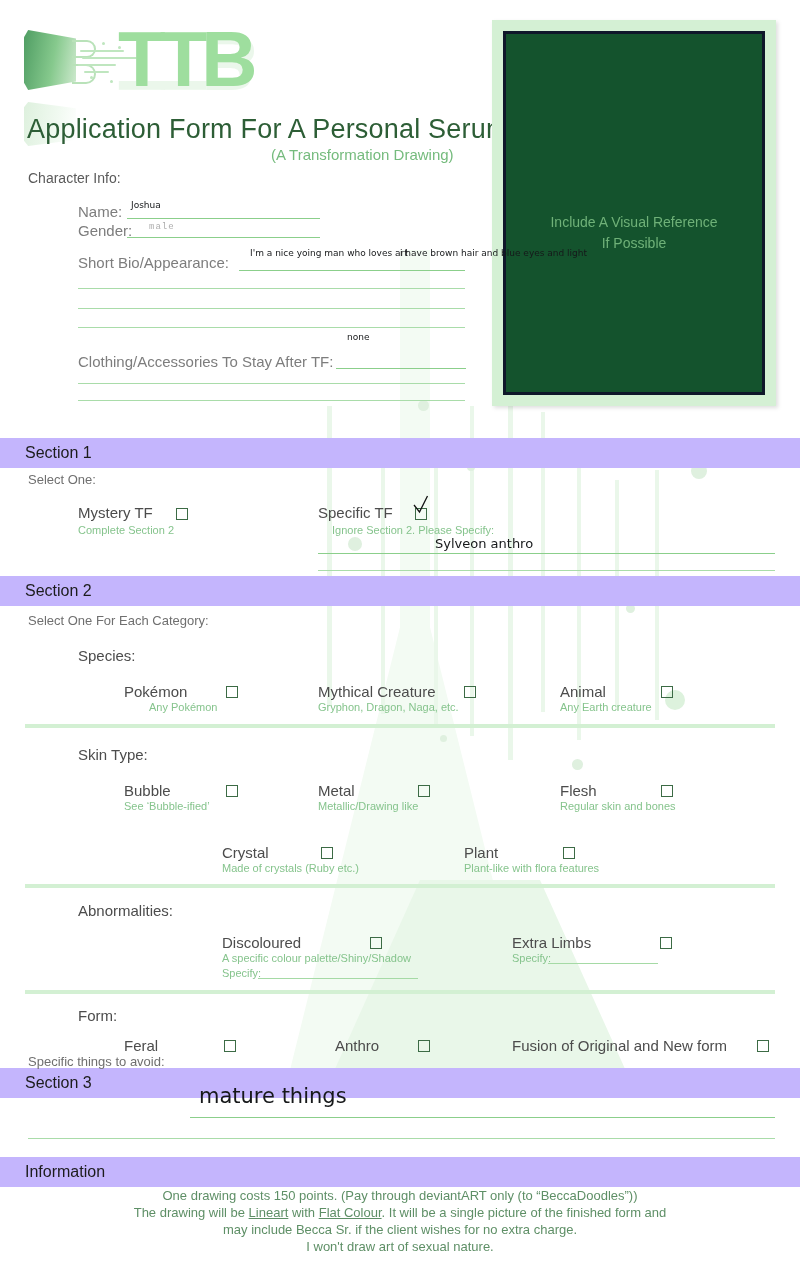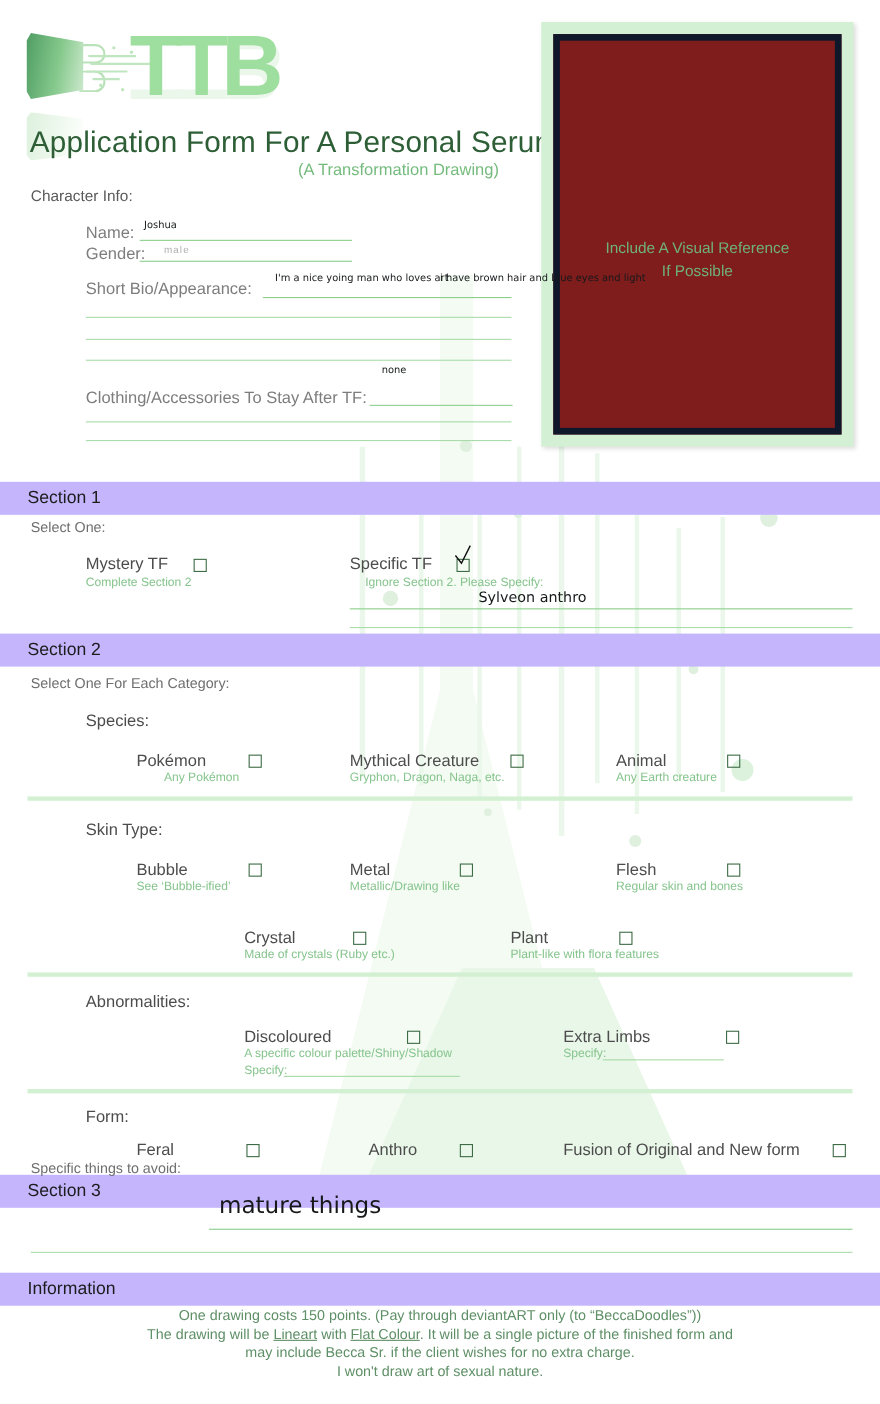--- a/index.html
+++ b/index.html
@@ -160,21 +160,21 @@
     white-space: nowrap;
   }
   .handwritten.big {
     font-size: 13px;
   }
   .handwritten.huge {
     font-size: 21px;
   }
   .faint-hand {
     position: absolute;
-    font-family: Liberation Sans, sans-serif;
+    font-family: Liberation Mono, monospace;
     font-size: 9px;
     color: #3a3a3a;
     opacity: .42;
     letter-spacing: 1px;
     white-space: nowrap;
     padding-left: 12px;
   }
 
   
   .ref-box {
@@ -185,22 +185,22 @@
     height: 386px;
     background: #d4f0d4;
     box-shadow: 2px 2px 4px rgba(0,0,0,.13);
   }
   .ref-box-inner {
     position: absolute;
     left: 11px;
     top: 11px;
     right: 11px;
     bottom: 11px;
-    background: #7f1d1d;
-    border: 6px solid #0f172a;
+    background: #14532d;
+    border: 3px solid #0f172a;
   }
   .ref-text {
     position: absolute;
     width: 100%;
     top: 178px;
     text-align: center;
     font-size: 14px;
     color: #6fb178;
     line-height: 21px;
   }

